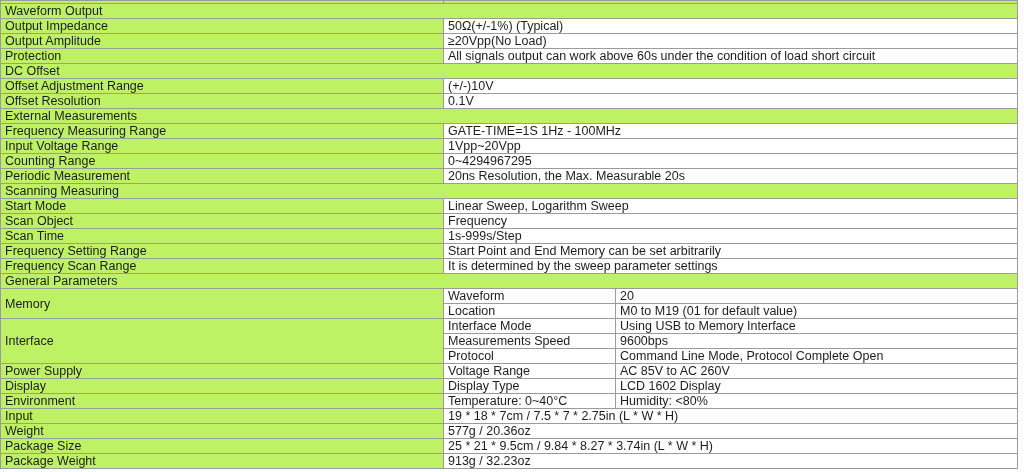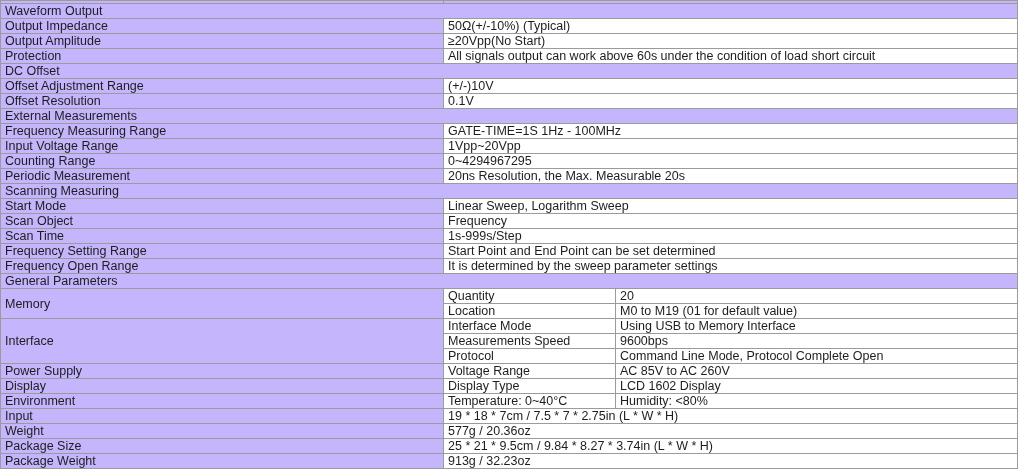--- a/index.html
+++ b/index.html
@@ -20,21 +20,21 @@
     line-height: 14px;
     font-size: 12.5px;
     color: #1d1d1d;
     white-space: nowrap;
     overflow: hidden;
     vertical-align: middle;
     background: #ffffff;
   }
   table.spec td.lab,
   table.spec td.sec,
-  table.spec td.sp { background: #c4b5fd; }
+  table.spec td.sp { background: #bef264; }
   table.spec tr.spacer td { height: 2px; padding: 0; }
 </style>
 </head>
 <body>
 
 <table class="spec">
   <colgroup>
     <col style="width:443px">
     <col style="width:172px">
     <col style="width:402px">
@@ -44,25 +44,25 @@
       <tr class="spacer">
     <td class="sp"></td>
     <td class="sp" colspan="2"></td>
   </tr>
 
   <tr>
     <td class="sec" colspan="3">Waveform Output</td>
   </tr>
   <tr>
     <td class="lab">Output Impedance</td>
-    <td class="val" colspan="2">50Ω(+/-10%) (Typical)</td>
+    <td class="val" colspan="2">50Ω(+/-1%) (Typical)</td>
   </tr>
   <tr>
     <td class="lab">Output Amplitude</td>
-    <td class="val" colspan="2">≥20Vpp(No Start)</td>
+    <td class="val" colspan="2">≥20Vpp(No Load)</td>
   </tr>
   <tr>
     <td class="lab">Protection</td>
     <td class="val" colspan="2">All signals output can work above 60s under the condition of load short circuit</td>
   </tr>
 
   <tr>
     <td class="sec" colspan="3">DC Offset</td>
   </tr>
   <tr>
@@ -104,34 +104,34 @@
   <tr>
     <td class="lab">Scan Object</td>
     <td class="val" colspan="2">Frequency</td>
   </tr>
   <tr>
     <td class="lab">Scan Time</td>
     <td class="val" colspan="2">1s-999s/Step</td>
   </tr>
   <tr>
     <td class="lab">Frequency Setting Range</td>
-    <td class="val" colspan="2">Start Point and End Point can be set determined</td>
+    <td class="val" colspan="2">Start Point and End Memory can be set arbitrarily</td>
   </tr>
   <tr>
-    <td class="lab">Frequency Open Range</td>
+    <td class="lab">Frequency Scan Range</td>
     <td class="val" colspan="2">It is determined by the sweep parameter settings</td>
   </tr>
 
   <tr>
     <td class="sec" colspan="3">General Parameters</td>
   </tr>
 
   <tr>
     <td class="lab" rowspan="2">Memory</td>
-    <td class="sub">Quantity</td>
+    <td class="sub">Waveform</td>
     <td class="val">20</td>
   </tr>
   <tr>
     <td class="sub">Location</td>
     <td class="val">M0 to M19 (01 for default value)</td>
   </tr>
 
   <tr>
     <td class="lab" rowspan="3">Interface</td>
     <td class="sub">Interface Mode</td>

